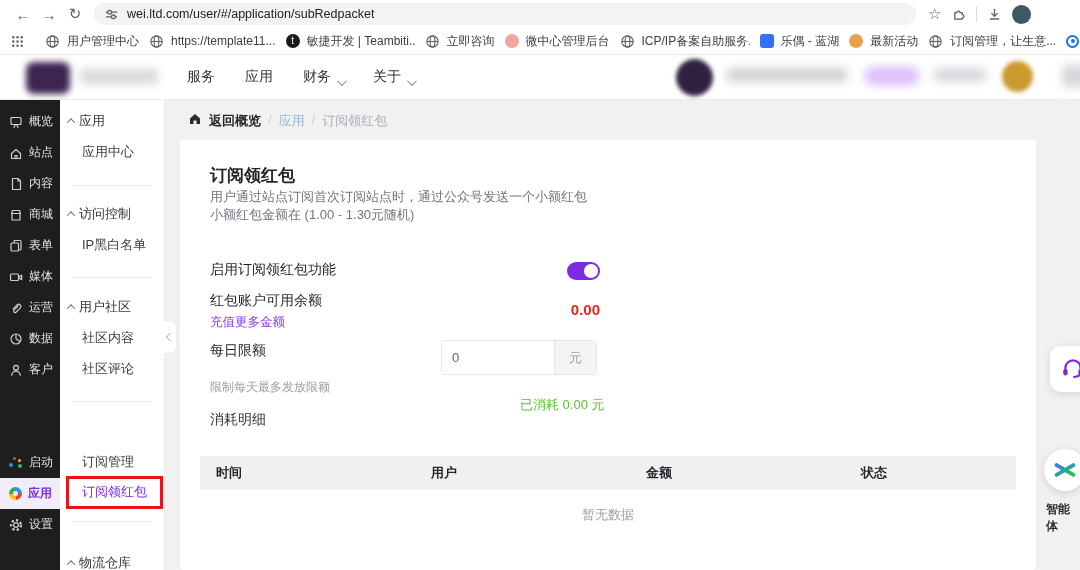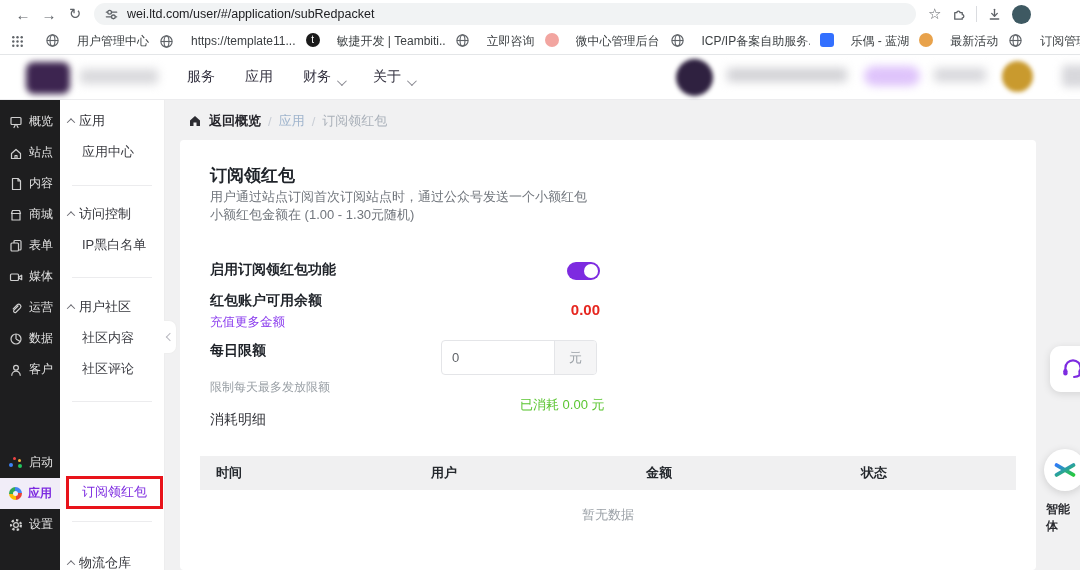--- a/index.html
+++ b/index.html
@@ -11,21 +11,21 @@
   .btoolbar { position:absolute; left:0; top:0; width:1080px; height:28px; background:#fff; display:flex; align-items:center; padding:0 10px; }
   .nav-ico { color:#5f6368; font-size:15px; width:26px; text-align:center; cursor:pointer; }
   .urlpill { height:22px; flex:0 0 822px; margin-left:6px; background:#f1f3f4; border-radius:12px; display:flex; align-items:center; padding:0 10px; gap:8px; }
   .url-text { font-size:12.5px; color:#202124; }
   .tb-right { display:flex; align-items:center; gap:10px; margin-left:12px; }
   .star { color:#5f6368; font-size:15px; }
   .vdiv { width:1px; height:16px; background:#dadce0; }
   .bravatar { width:19px; height:19px; border-radius:50%; background:#3e5962; }
 
   .bbar { position:absolute; left:0; top:28px; width:1080px; height:27px; background:#fff; border-bottom:1px solid #e4e6e8; display:flex; align-items:center; padding:0 10px; gap:10px; }
-  .bm { display:flex; gap:17px; cursor:pointer; flex:0 0 auto; }
+  .bm { display:flex; align-items:center; gap:7px; cursor:pointer; flex:0 0 auto; }
   .bm-l { font-size:12px; color:#3c4043; white-space:nowrap; max-width:108px; overflow:hidden; }
   .ic16 { width:15px; height:15px; flex:0 0 auto; }
   .dot-t { width:14px; height:14px; border-radius:50%; background:#1b1b1b; color:#fff; font-size:10px; line-height:14px; text-align:center; }
   .dot-t::after { content:"t"; }
   .dot-pink { width:14px; height:14px; border-radius:50%; background:#f2a5a0; }
   .sq-blue { width:14px; height:14px; border-radius:3px; background:#3370ff; }
   .dot-orange { width:14px; height:14px; border-radius:50%; background:#e8a24b; }
   .dot-target { width:13px; height:13px; border-radius:50%; border:2px solid #1a73e8; position:relative; }
   .dot-target::after { content:""; position:absolute; left:2.5px; top:2.5px; width:4px; height:4px; border-radius:50%; background:#1a73e8; }
 
@@ -60,30 +60,30 @@
   .s-head { padding-left:8px; display:flex; align-items:center; gap:5px; font-weight:normal; }
   .caret-up { width:6px; height:6px; border-left:1.3px solid #6b6b72; border-top:1.3px solid #6b6b72; transform:rotate(45deg) translate(1px,1px); flex:0 0 auto; }
   .s-item { padding-left:22px; color:#3b3c42; }
   .s-item.active { color:#7d2be0; }
   .s-item.active .pill { position:absolute; left:10px; top:2px; width:88px; height:26px; background:#f3ecfd; border-radius:4px; z-index:-1; }
   .s-div { position:absolute; left:12px; width:80px; height:1px; background:#ececee; }
   .collapse-tab { position:absolute; left:164px; top:320px; width:13px; height:34px; background:#fff; border:1px solid #eee; border-left:none; border-radius:0 8px 8px 0; display:flex; align-items:center; justify-content:center; cursor:pointer; z-index:5; }
   .chev-left { width:6px; height:6px; border-left:1.3px solid #b9b9c0; border-bottom:1.3px solid #b9b9c0; transform:rotate(45deg); }
 
   
-  .breadcrumb { position:absolute; left:188px; top:112px; display:flex; align-items:center; gap:7px; font-size:13px; }
+  .breadcrumb { position:absolute; left:188px; top:112px; display:flex; gap:7px; font-size:13px; }
   .bc-back { color:#26262c; font-weight:bold; cursor:pointer; }
   .bc-sep { color:#c9ced6; }
   .bc-link { color:#a0b5cd; cursor:pointer; }
   .bc-cur { color:#a9b0b9; }
 
   .card { position:absolute; left:180px; top:140px; width:856px; height:430px; background:#fff; border-radius:4px; }
   .pg-title { position:absolute; left:30px; top:24px; font-size:17px; font-weight:bold; color:#1f2329; }
   .pg-desc { position:absolute; left:30px; font-size:13px; color:#70757c; }
-  .f-label { position:absolute; left:30px; font-size:14px; font-weight:bold; color:#1f2329; }
+  .f-label { position:absolute; left:30px; font-size:14px; font-weight:normal; color:#1f2329; }
   .f-hint { position:absolute; left:30px; font-size:12px; color:#9aa0a6; }
   .toggle { position:absolute; left:387px; top:122px; width:33px; height:18px; border-radius:9px; background:#7d2be0; cursor:pointer; }
   .toggle::after { content:""; position:absolute; right:2px; top:2px; width:14px; height:14px; border-radius:50%; background:#fff; }
   .recharge { position:absolute; left:30px; top:174px; font-size:12.5px; color:#8b3dee; cursor:pointer; }
   .balance-val { position:absolute; left:320px; top:161px; width:100px; text-align:right; font-size:15px; font-weight:bold; color:#e6261f; }
   .inputgrp { position:absolute; left:261px; top:200px; width:156px; height:35px; border:1px solid #e4e5e8; border-radius:4px; background:#fff; display:flex; }
   .inputgrp input { flex:1; border:none; outline:none; background:transparent; padding:0 10px; font-size:13px; color:#5f6368; min-width:0; font-family:inherit; }
   .in-addon { flex:0 0 42px; background:#f5f5f6; border-left:1px solid #e4e5e8; border-radius:0 3px 3px 0; display:flex; align-items:center; justify-content:center; font-size:13px; color:#9aa0a6; }
   .consume-lbl { position:absolute; left:30px; top:271px; font-size:14px; color:#33343a; }
   .consumed { position:absolute; left:340px; top:256px; font-size:13px; color:#5bc531; }
@@ -369,20 +369,21 @@
     <div class="s-div" style="top:177px;"></div>
 
     <div class="s-line s-head" style="top:192px;">
         <span class="caret-up"></span>
         <span>用户社区</span>
       </div>
     <div class="s-line s-item" style="top:223px;"><span>社区内容</span></div>
     <div class="s-line s-item" style="top:254px;"><span>社区评论</span></div>
     <div class="s-div" style="top:301px;"></div>
 
+    <div class="s-line s-item" style="top:347px;"><span>订阅管理</span></div>
     <div class="s-line s-item active" style="top:377px;"><span class="pill"></span><span>订阅领红包</span></div>
     <div class="s-div" style="top:421px;"></div>
 
     <div class="s-line s-head" style="top:448px;">
         <span class="caret-up"></span>
         <span>物流仓库</span>
       </div>
   </div>
   <div class="collapse-tab">
       <span class="chev-left"></span>

